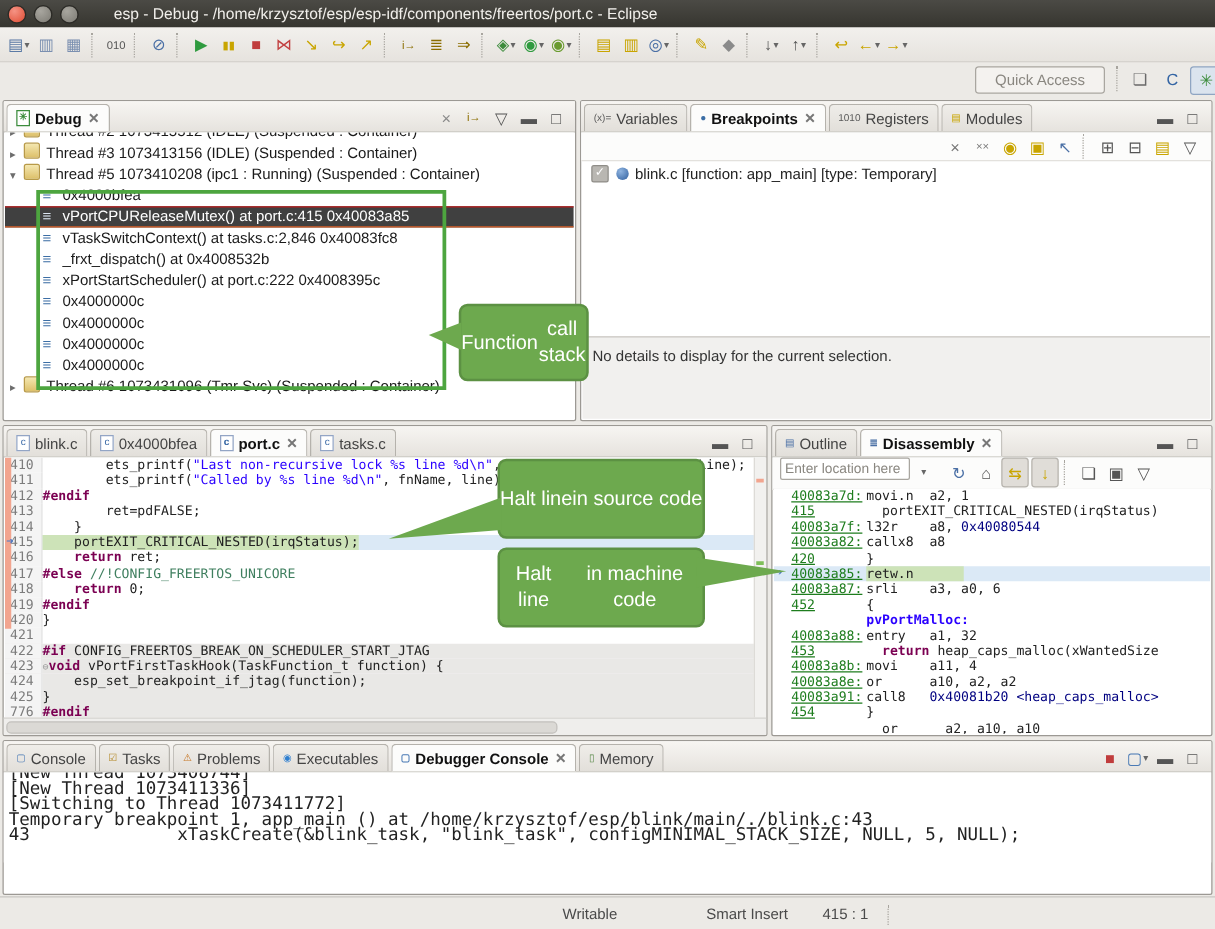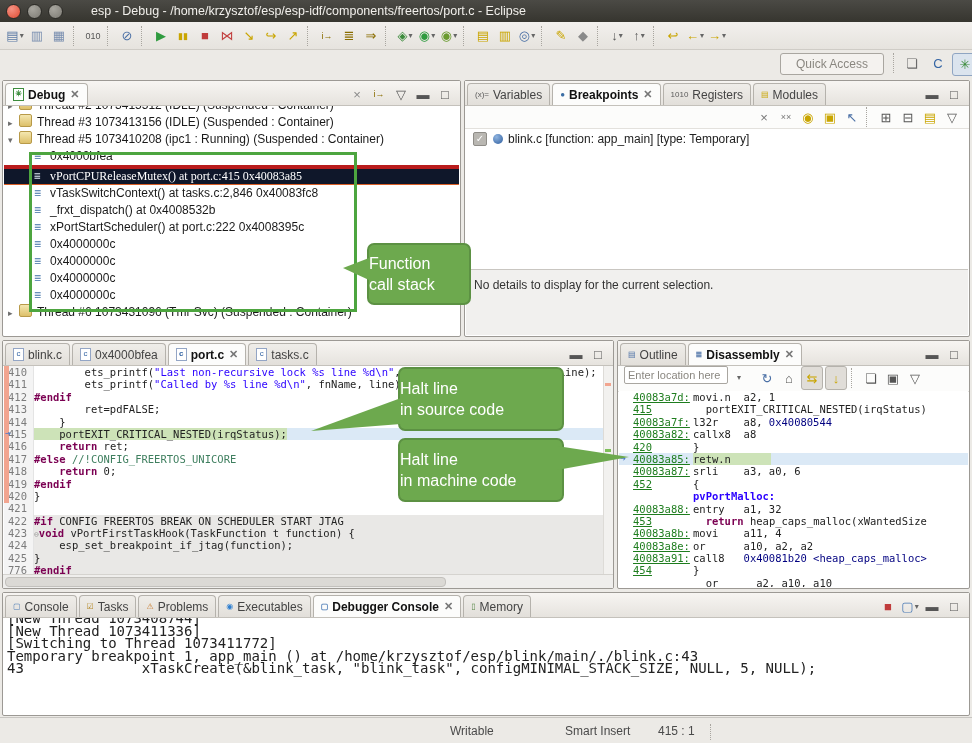--- a/index.html
+++ b/index.html
@@ -39,22 +39,22 @@
   .tab .ficon{display:inline-block;width:9px;height:11px;background:#fff;border:1px solid #93a5c5;
     font-size:8px;line-height:10px;text-align:center;color:#3465a4;margin-right:4px;}
   .hdr-icons{margin-left:auto;display:flex;align-items:center;padding-right:4px;}
   
   #debug-tree{position:absolute;left:1px;top:25px;right:1px;bottom:1px;overflow:hidden;background:#fff;}
   .drow{height:17px;line-height:17px;white-space:nowrap;position:relative;font-size:12px;color:#1a1a1a;}
   .drow .tw{display:inline-block;width:10px;margin-left:4px;color:#6d6d6d;font-size:9px;}
   .drow .ticon{display:inline-block;width:11px;height:11px;background:linear-gradient(#f4e7b0,#ddc06a);
     border:1px solid #b89a49;border-radius:2px;margin:0 5px -1px 1px;}
   .drow .ficn{display:inline-block;width:12px;color:#3c6ea5;font-weight:bold;margin:0 4px 0 30px;}
-  .drow.sel{background:#0f172a;color:#fff;border-top:4px solid #b91c1c;border-bottom:1px solid #d95f27;
-    height:15px;line-height:15px;font-family:Liberation Serif, serif;}
+  .drow.sel{background:#404040;color:#fff;border-top:1px solid #b91c1c;border-bottom:1px solid #d95f27;
+    height:15px;line-height:15px;}
   #stack-box{position:absolute;left:26px;top:71px;width:322px;height:154px;border:3px solid #4DA53F;
     pointer-events:none;z-index:5;}
   
   .view-toolbar{height:22px;background:#fcfcfb;border-bottom:1px solid #e3e1dd;display:flex;
     align-items:center;justify-content:flex-end;padding-right:6px;}
   .bp-row{display:flex;align-items:center;height:20px;padding-left:8px;}
   .cb{width:12px;height:12px;border:1px solid #8f8d88;border-radius:2px;background:#b9b7b2;
     color:#fff;font-size:10px;line-height:12px;text-align:center;margin-right:6px;}
   .bp-ico{width:10px;height:10px;border-radius:50%;background:radial-gradient(circle at 35% 30%,#8fb4e0,#2f5e9e);
     margin-right:5px;}
@@ -96,21 +96,21 @@
   #console-lines{overflow:hidden;font-family:"DejaVu Sans Mono",monospace;font-size:14px;
     line-height:12.6px;padding-left:4px;background:#fff;height:72px;}
   #console-lines .first{margin-top:-6px;}
   
   #statusbar{position:absolute;left:0;top:717px;width:972px;height:26px;background:#ECEAE6;
     border-top:1px solid #c8c6c2;color:#4a4a4a;}
   #statusbar span{position:absolute;top:6px;}
   .sdiv{position:absolute;left:710px;top:4px;height:16px;border-left:1px dotted #a8a59f;}
   
   .callout{position:absolute;background:#6DA94E;border:2px solid #5C9143;border-radius:7px;z-index:10;
-    color:#fff;font-size:16px;display:flex;flex-direction:column;align-items:flex-start;justify-content:center;
+    color:#fff;font-size:16px;display:flex;flex-direction:row;align-items:center;justify-content:center;
     line-height:21px;text-align:center;}
   #overlay{position:absolute;left:0;top:0;width:972px;height:743px;pointer-events:none;z-index:11;}
 </style>
 </head>
 <body>
 
 <div id="titlebar">
   <span class="wbtn close"></span>
   <span class="wbtn"></span>
   <span class="wbtn"></span>

